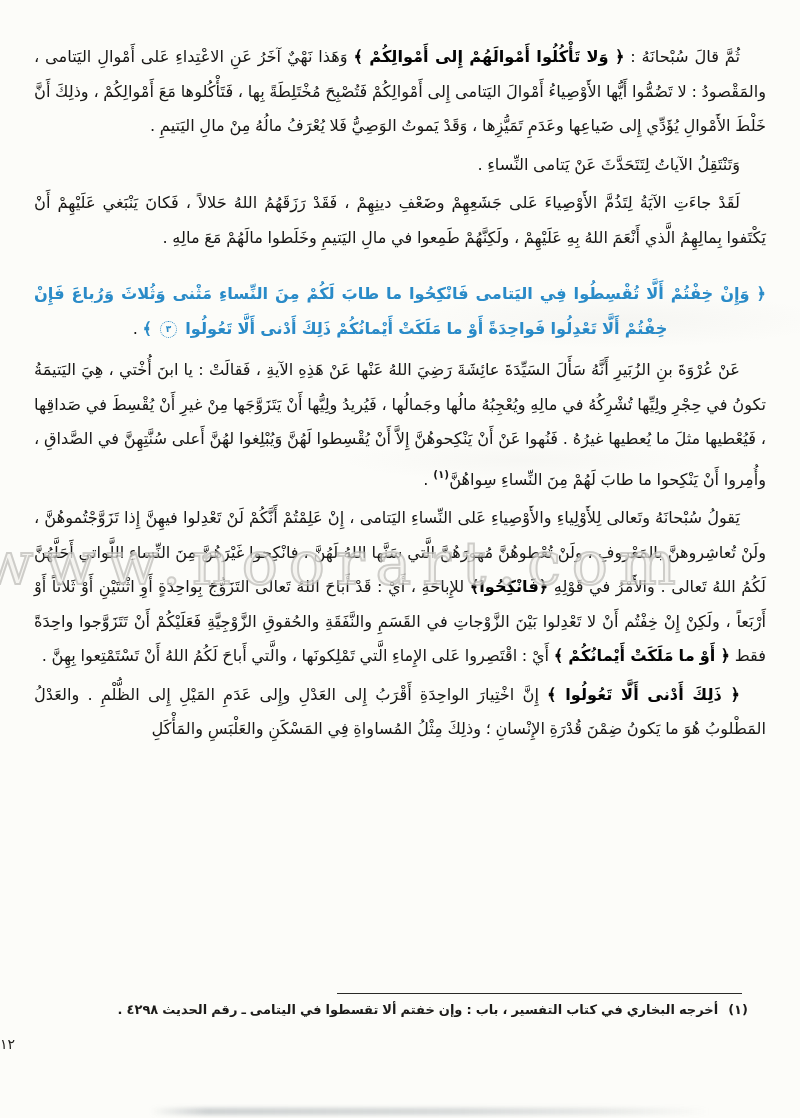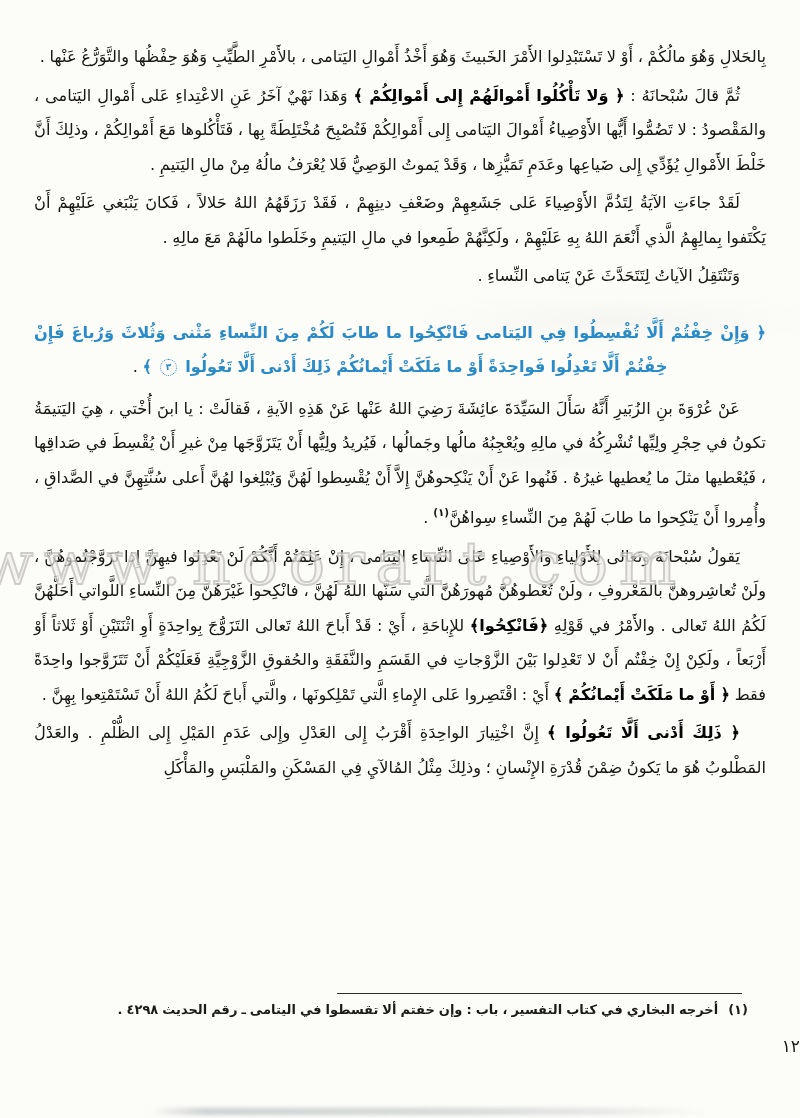--- a/index.html
+++ b/index.html
@@ -87,22 +87,22 @@
     font-weight: bold;
     color: #1c1b19;
     line-height: 24px;
     z-index: 2;
     word-spacing: -0.5px;
   }
   .footnote .fn-marker { margin-left: 10px; }
   .page-number {
     position: absolute;
     top: 1036px; left: 0; width: 100%;
-    text-align: right;
-    font-size: 17px;
+    text-align: left;
+    font-size: 14px;
     color: #1c1b19;
     letter-spacing: 1px;
     z-index: 2;
   }
   .scan-shadow {
     position: absolute;
     bottom: 3px; left: 150px; width: 560px; height: 7px;
     background: linear-gradient(to right,
       rgba(130,140,145,0.0),
       rgba(125,135,142,0.38) 10%,
@@ -115,28 +115,27 @@
   }
 </style>
 </head>
 <body>
 
 <div class="page">
 
   <div class="watermark">www.noorart.com</div>
 
   <main class="text-column">
-      <p class="para body"><span class="seg-normal">بِالحَلالِ وَهُوَ مالُكُمْ ، أَوْ لا تَسْتَبْدِلوا الأَمْرَ الخَبيثَ وَهُوَ أَخْذُ أَمْوالِ اليَتامى ، بالأَمْرِ الطَّيِّبِ وَهُوَ حِفْظُها والتَّوَرُّعُ عَنْها .</span></p>
       <p class="para body indent"><span class="seg-normal">ثُمَّ قالَ سُبْحانَهُ : </span><span class="seg-quran">﴿ وَلا تَأْكُلُوا أَمْوالَهُمْ إِلى أَمْوالِكُمْ ﴾</span><span class="seg-normal"> وَهَذا نَهْيٌ آخَرُ عَنِ الاعْتِداءِ عَلى أَمْوالِ اليَتامى ، والمَقْصودُ : لا تَضُمُّوا أَيُّها الأَوْصِياءُ أَمْوالَ اليَتامى إِلى أَمْوالِكُمْ فَتُصْبِحَ مُخْتَلِطَةً بِها ، فَتَأْكُلوها مَعَ أَمْوالِكُمْ ، وذلِكَ أَنَّ خَلْطَ الأَمْوالِ يُؤَدِّي إِلى ضَياعِها وعَدَمِ تَمَيُّزِها ، وَقَدْ يَموتُ الوَصِيُّ فَلا يُعْرَفُ مالُهُ مِنْ مالِ اليَتيمِ .</span></p>
+      <p class="para body indent"><span class="seg-normal">وَتَنْتَقِلُ الآياتُ لِتَتَحَدَّثَ عَنْ يَتامى النِّساءِ .</span></p>
       <p class="para body indent"><span class="seg-normal">لَقَدْ جاءَتِ الآيَةُ لِتَذُمَّ الأَوْصِياءَ عَلى جَشَعِهِمْ وضَعْفِ دينِهِمْ ، فَقَدْ رَزَقَهُمُ اللهُ حَلالاً ، فَكانَ يَنْبَغي عَلَيْهِمْ أَنْ يَكْتَفوا بِمالِهِمُ الَّذي أَنْعَمَ اللهُ بِهِ عَلَيْهِمْ ، ولَكِنَّهُمْ طَمِعوا في مالِ اليَتيمِ وخَلَطوا مالَهُمْ مَعَ مالِهِ .</span></p>
-      <p class="para body indent"><span class="seg-normal">وَتَنْتَقِلُ الآياتُ لِتَتَحَدَّثَ عَنْ يَتامى النِّساءِ .</span></p>
       <p class="para verse-block"><span class="seg-quran-blue">﴿ وَإِنْ خِفْتُمْ أَلَّا تُقْسِطُوا فِي اليَتامى فَانْكِحُوا ما طابَ لَكُمْ مِنَ النِّساءِ مَثْنى وَثُلاثَ وَرُباعَ فَإِنْ خِفْتُمْ أَلَّا تَعْدِلُوا فَواحِدَةً أَوْ ما مَلَكَتْ أَيْمانُكُمْ ذَلِكَ أَدْنى أَلَّا تَعُولُوا </span><span class="seg-aya-circle">٣</span><span class="seg-quran-blue"> ﴾</span><span class="seg-normal"> .</span></p>
       <p class="para body indent"><span class="seg-normal">عَنْ عُرْوَةَ بنِ الزُبَيرِ أَنَّهُ سَأَلَ السَيِّدَةَ عائِشَةَ رَضِيَ اللهُ عَنْها عَنْ هَذِهِ الآيةِ ، فَقالَتْ : يا ابنَ أُخْتي ، هِيَ اليَتيمَةُ تكونُ في حِجْرِ ولِيِّها تُشْرِكُهُ في مالِهِ ويُعْجِبُهُ مالُها وجَمالُها ، فَيُريدُ ولِيُّها أَنْ يَتَزَوَّجَها مِنْ غيرِ أَنْ يُقْسِطَ في صَداقِها ، فَيُعْطيها مثلَ ما يُعطيها غيرُهُ . فَنُهوا عَنْ أَنْ يَنْكِحوهُنَّ إِلاَّ أَنْ يُقْسِطوا لَهُنَّ وَيُبْلِغوا لهُنَّ أَعلى سُنَّتِهِنَّ في الصَّداقِ ، وأُمِروا أَنْ يَنْكِحوا ما طابَ لَهُمْ مِنَ النِّساءِ سِواهُنَّ</span><span class="seg-footnote-ref">(١)</span><span class="seg-normal"> .</span></p>
       <p class="para body indent"><span class="seg-normal">يَقولُ سُبْحانَهُ وتَعالى لِلأَوْلِياءِ والأَوْصِياءِ عَلى النِّساءِ اليَتامى ، إِنْ عَلِمْتُمْ أَنَّكُمْ لَنْ تَعْدِلوا فيهِنَّ إِذا تَزَوَّجْتُموهُنَّ ، ولَنْ تُعاشِروهنَّ بالمَعْروفِ ، ولَنْ تُعْطوهُنَّ مُهورَهُنَّ الَّتي سَنَّها اللهُ لَهُنَّ ، فانْكِحوا غَيْرَهُنَّ مِنَ النِّساءِ اللَّواتي أَحَلَّهُنَّ لَكُمُ اللهُ تَعالى . والأَمْرُ في قَوْلِهِ </span><span class="seg-quran">﴿فَانْكِحُوا﴾</span><span class="seg-normal"> للإِباحَةِ ، أَيْ : قَدْ أَباحَ اللهُ تَعالى التَزَوُّجَ بِواحِدَةٍ أَوِ اثْنَتَيْنِ أَوْ ثَلاثاً أَوْ أَرْبَعاً ، ولَكِنْ إِنْ خِفْتُم أَنْ لا تَعْدِلوا بَيْنَ الزَّوْجاتِ في القَسَمِ والنَّفَقَةِ والحُقوقِ الزَّوْجِيَّةِ فَعَلَيْكُمْ أَنْ تَتَزَوَّجوا واحِدَةً فقط </span><span class="seg-quran">﴿ أَوْ ما مَلَكَتْ أَيْمانُكُمْ ﴾</span><span class="seg-normal"> أَيْ : اقْتَصِروا عَلى الإِماءِ الَّتي تَمْلِكونَها ، والَّتي أَباحَ لَكُمُ اللهُ أَنْ تَسْتَمْتِعوا بِهِنَّ .</span></p>
-      <p class="para body indent"><span class="seg-quran">﴿ ذَلِكَ أَدْنى أَلَّا تَعُولُوا ﴾</span><span class="seg-normal"> إِنَّ اخْتِيارَ الواحِدَةِ أَقْرَبُ إِلى العَدْلِ وإِلى عَدَمِ المَيْلِ إِلى الظُّلْمِ . والعَدْلُ المَطْلوبُ هُوَ ما يَكونُ ضِمْنَ قُدْرَةِ الإِنْسانِ ؛ وذلِكَ مِثْلُ المُالآيِ فِي المَسْكَنِ والمَلْبَسِ والمَأْكَلِ</span></p>
+      <p class="para body indent"><span class="seg-quran">﴿ ذَلِكَ أَدْنى أَلَّا تَعُولُوا ﴾</span><span class="seg-normal"> إِنَّ اخْتِيارَ الواحِدَةِ أَقْرَبُ إِلى العَدْلِ وإِلى عَدَمِ المَيْلِ إِلى الظُّلْمِ . والعَدْلُ المَطْلوبُ هُوَ ما يَكونُ ضِمْنَ قُدْرَةِ الإِنْسانِ ؛ وذلِكَ مِثْلُ المُساواةِ فِي المَسْكَنِ والعَلْبَسِ والمَأْكَلِ</span></p>
     </main>
 
   <div class="footnote-rule"></div>
 
   <div class="footnote">
     <span class="fn-marker">(١)</span><span>أخرجه البخاري في كتاب التفسير ، باب : وإن خفتم ألا تقسطوا في اليتامى ـ رقم الحديث ٤٢٩٨ .</span>
   </div>
 
   <div class="page-number">١٢</div>
 

